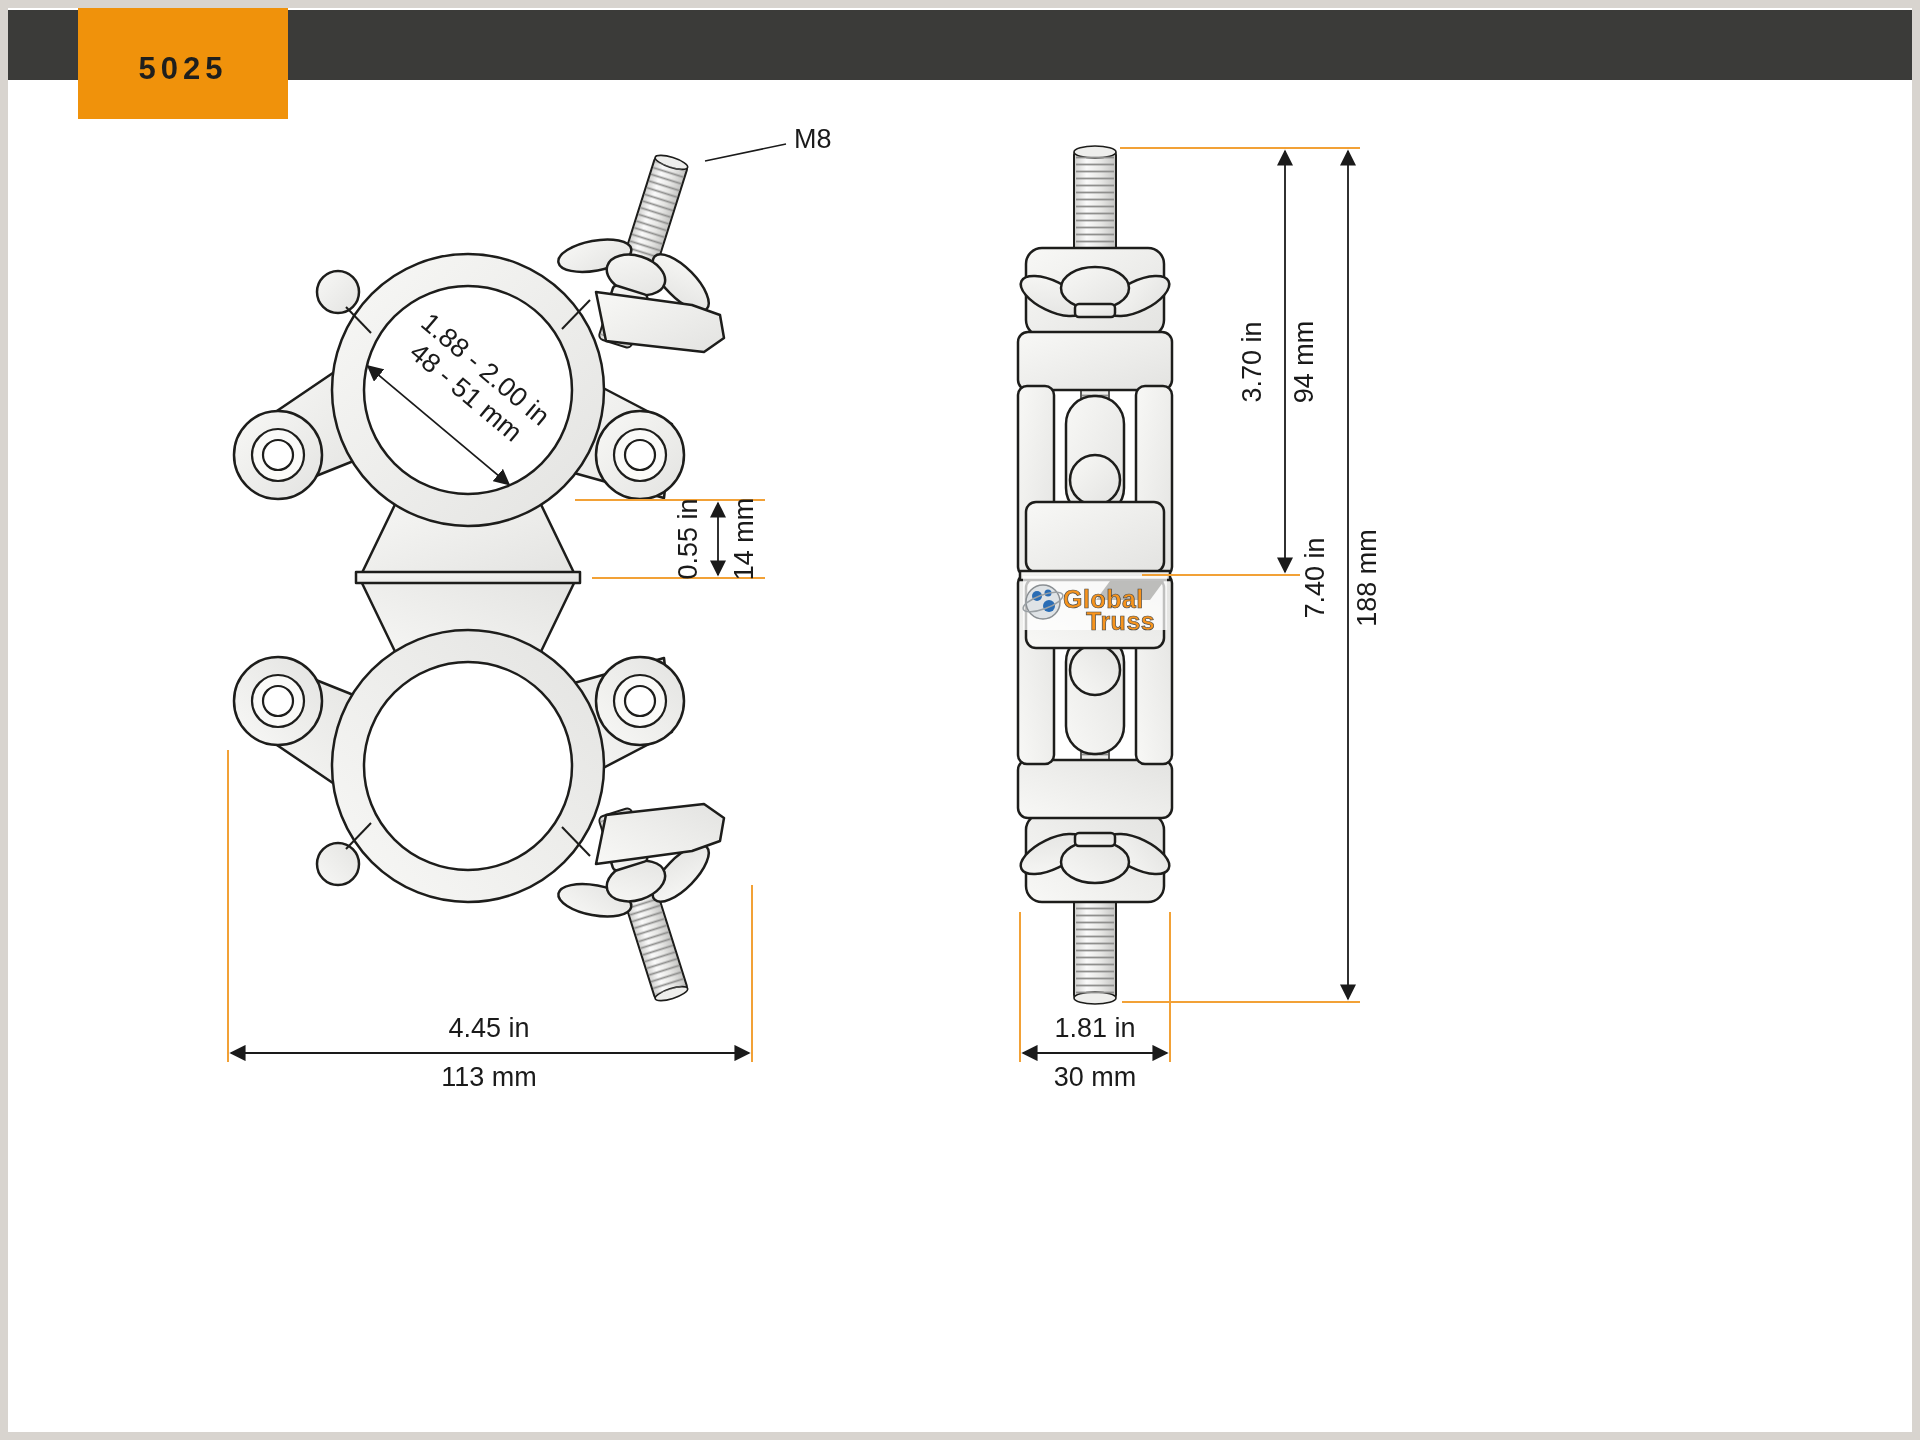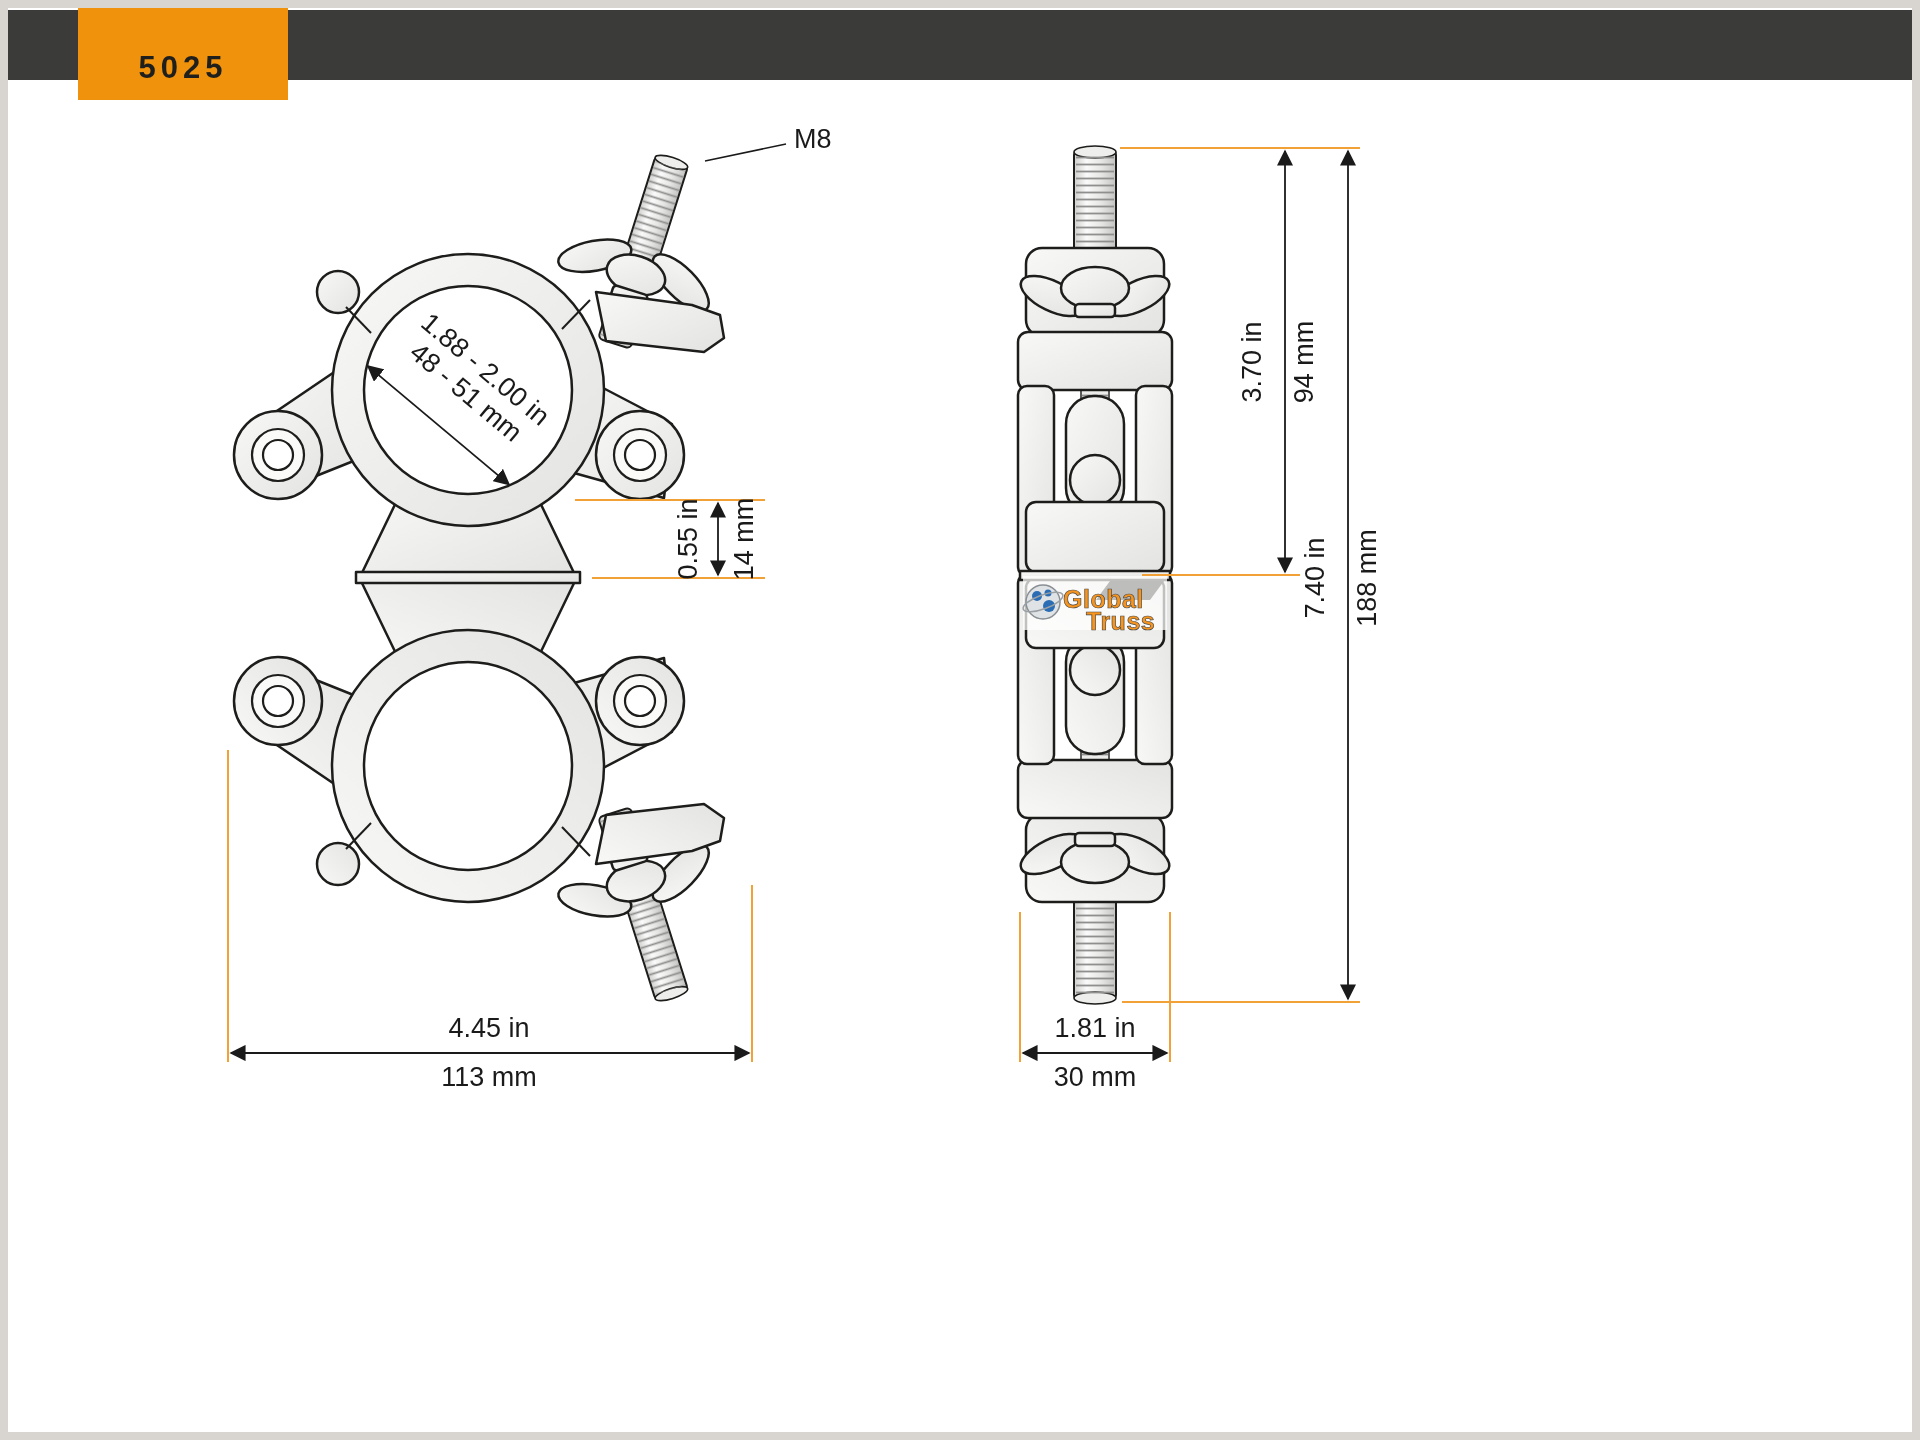--- a/index.html
+++ b/index.html
@@ -1,21 +1,21 @@
 <!DOCTYPE html>
 <html style="--bar: #3b3b39; --badge: #f0920b; --dimension: #f2a136; --ink: #1a1a1a; --logo_orange: #f7941d; --logo_blue: #2a6db5; --page_border: #d8d4cf;"><head>
 <meta charset="utf-8">
 <style>
   *{margin:0;padding:0;box-sizing:border-box}
   html,body{width:1920px;height:1440px;overflow:hidden}
   body{background:var(--page_border,#d8d4cf);font-family:"Liberation Sans",sans-serif;position:relative}
   .canvas{position:absolute;left:8px;top:8px;right:8px;bottom:8px;background:#ffffff}
   .topbar{position:absolute;left:8px;top:10px;right:8px;height:70px;background:var(--bar,#3b3b39)}
-  .badge{position:absolute;left:78px;top:8px;width:210px;height:92px;background:var(--badge,#f0920b);
-         display:flex;align-items:flex-end;justify-content:center;padding-bottom:14px}
+  .badge{position:absolute;left:78px;top:8px;width:210px;height:111px;background:var(--badge,#f0920b);
+         display:flex;align-items:flex-end;justify-content:center;padding-bottom:32px}
   .badge span{font-size:31px;font-weight:bold;letter-spacing:5px;color:#1f1f1d}
   svg{position:absolute;left:0;top:0}
 
   .body{fill:url(#bodyg);stroke:#1d1d1b;stroke-width:2.5;stroke-linejoin:round}
   .pipe{fill:#ffffff;stroke:#1d1d1b;stroke-width:2.5}
   .hole{fill:#fafaf8;stroke:#1d1d1b;stroke-width:2.2}
   .hole2{fill:#ffffff;stroke:#1d1d1b;stroke-width:2.2}
   .rod{fill:url(#metal);stroke:#1d1d1b;stroke-width:2}
   .rodin{fill:#ececea;stroke:#4a4a48;stroke-width:1.8}
   .rodcap{fill:#eeeeec;stroke:#1d1d1b;stroke-width:1.6}

